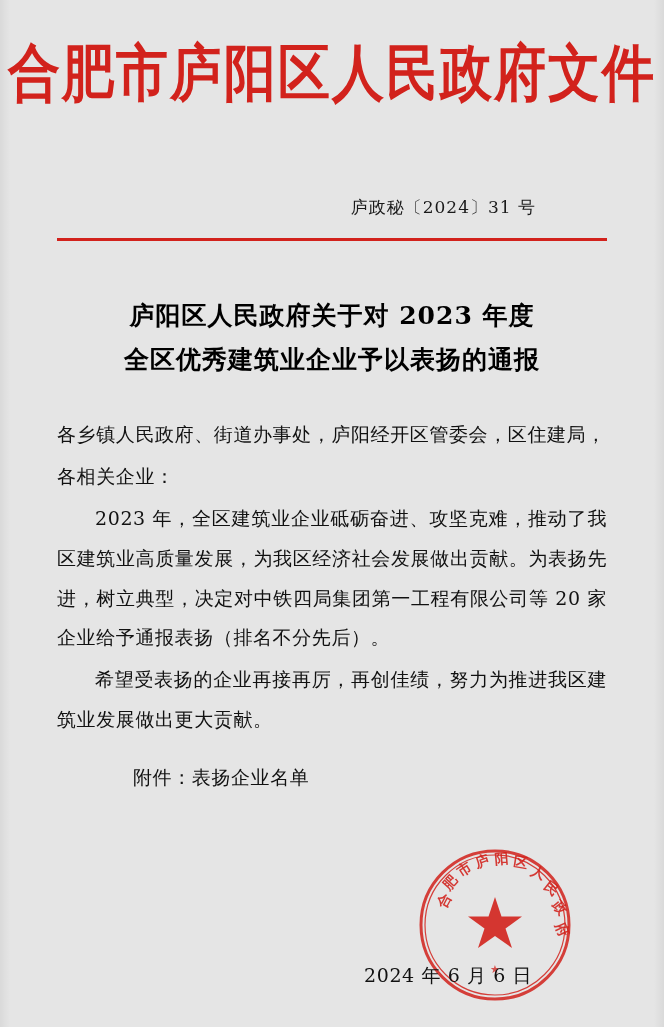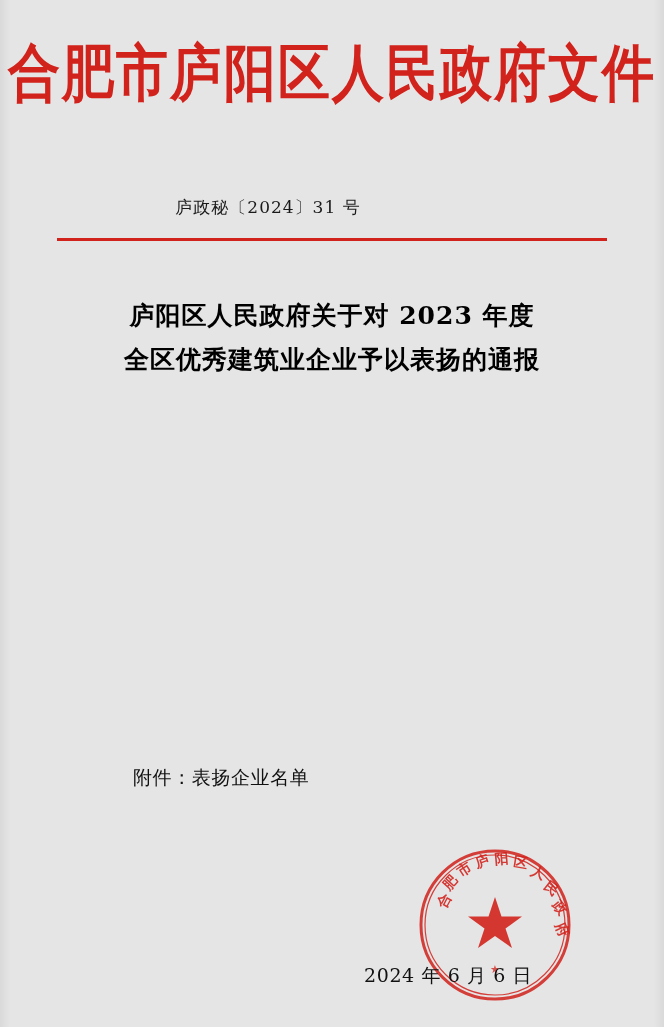--- a/index.html
+++ b/index.html
@@ -44,21 +44,21 @@
     transform: scaleY(1.18);
     transform-origin: center top;
   }
 
   
   .doc-number {
     position: absolute;
     left: 0;
     top: 196px;
     width: 536px;
-    text-align: center;
+    text-align: right;
     font-size: 17px;
     letter-spacing: 1px;
     color: #1a1a1a;
   }
 
   
   .red-rule {
     position: absolute;
     left: 57px;
     top: 238px;
@@ -163,20 +163,26 @@
 
   <div class="doc-number">庐政秘〔2024〕31 号</div>
 
   <div class="red-rule"></div>
 
   <div class="doc-title">
     <div>庐阳区人民政府关于对 2023 年度</div>
     <div>全区优秀建筑业企业予以表扬的通报</div>
   </div>
 
+  <div class="body-text">
+    <p>各乡镇人民政府、街道办事处，庐阳经开区管委会，区住建局，</p>
+    <p>各相关企业：</p>
+    <p class="indent">2023 年，全区建筑业企业砥砺奋进、攻坚克难，推动了我区建筑业高质量发展，为我区经济社会发展做出贡献。为表扬先进，树立典型，决定对中铁四局集团第一工程有限公司等 20 家企业给予通报表扬（排名不分先后）。</p>
+    <p class="indent">希望受表扬的企业再接再厉，再创佳绩，努力为推进我区建筑业发展做出更大贡献。</p>
+  </div>
 
   <div class="attachment">附件：表扬企业名单</div>
 
   <div class="seal">
     <svg width="160" height="160" viewBox="0 0 160 160" aria-hidden="true">
       <g fill="none" stroke="#d2221c" stroke-width="3" opacity="0.85">
         <circle cx="80" cy="80" r="74"></circle>
         <circle cx="80" cy="80" r="70" stroke-width="1.2"></circle>
       </g>
       <g fill="#d2221c" opacity="0.9">

